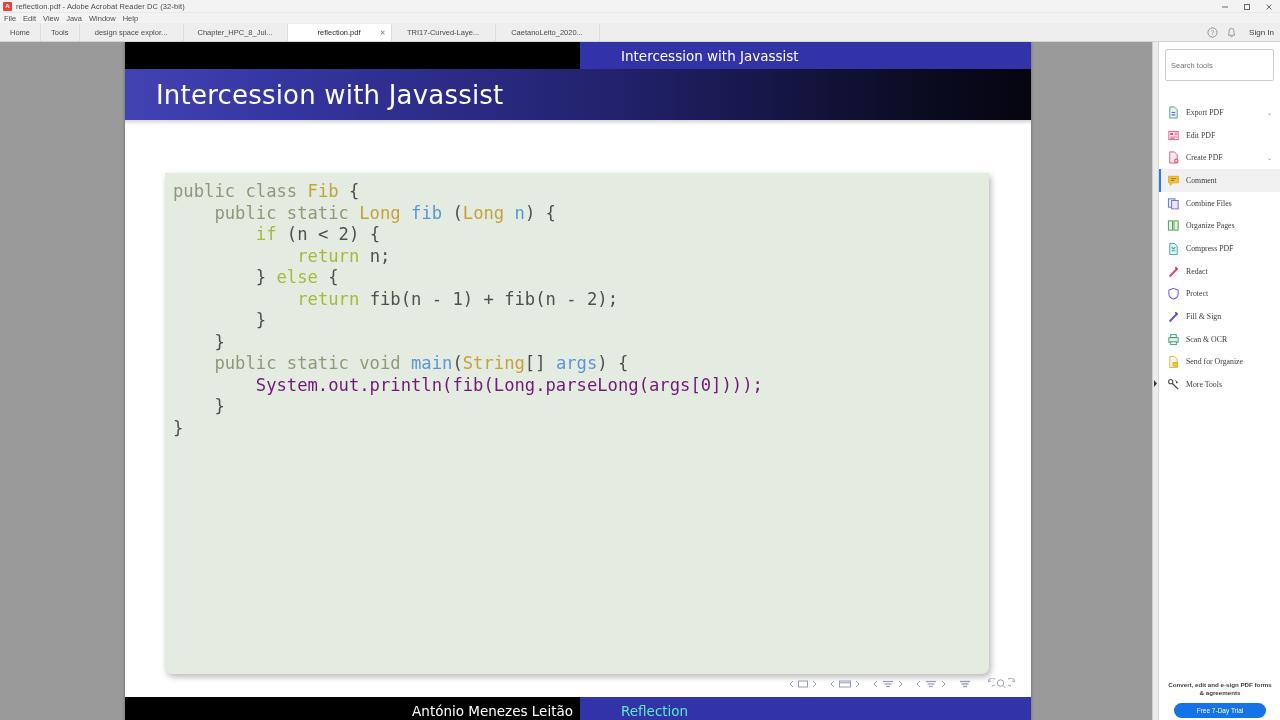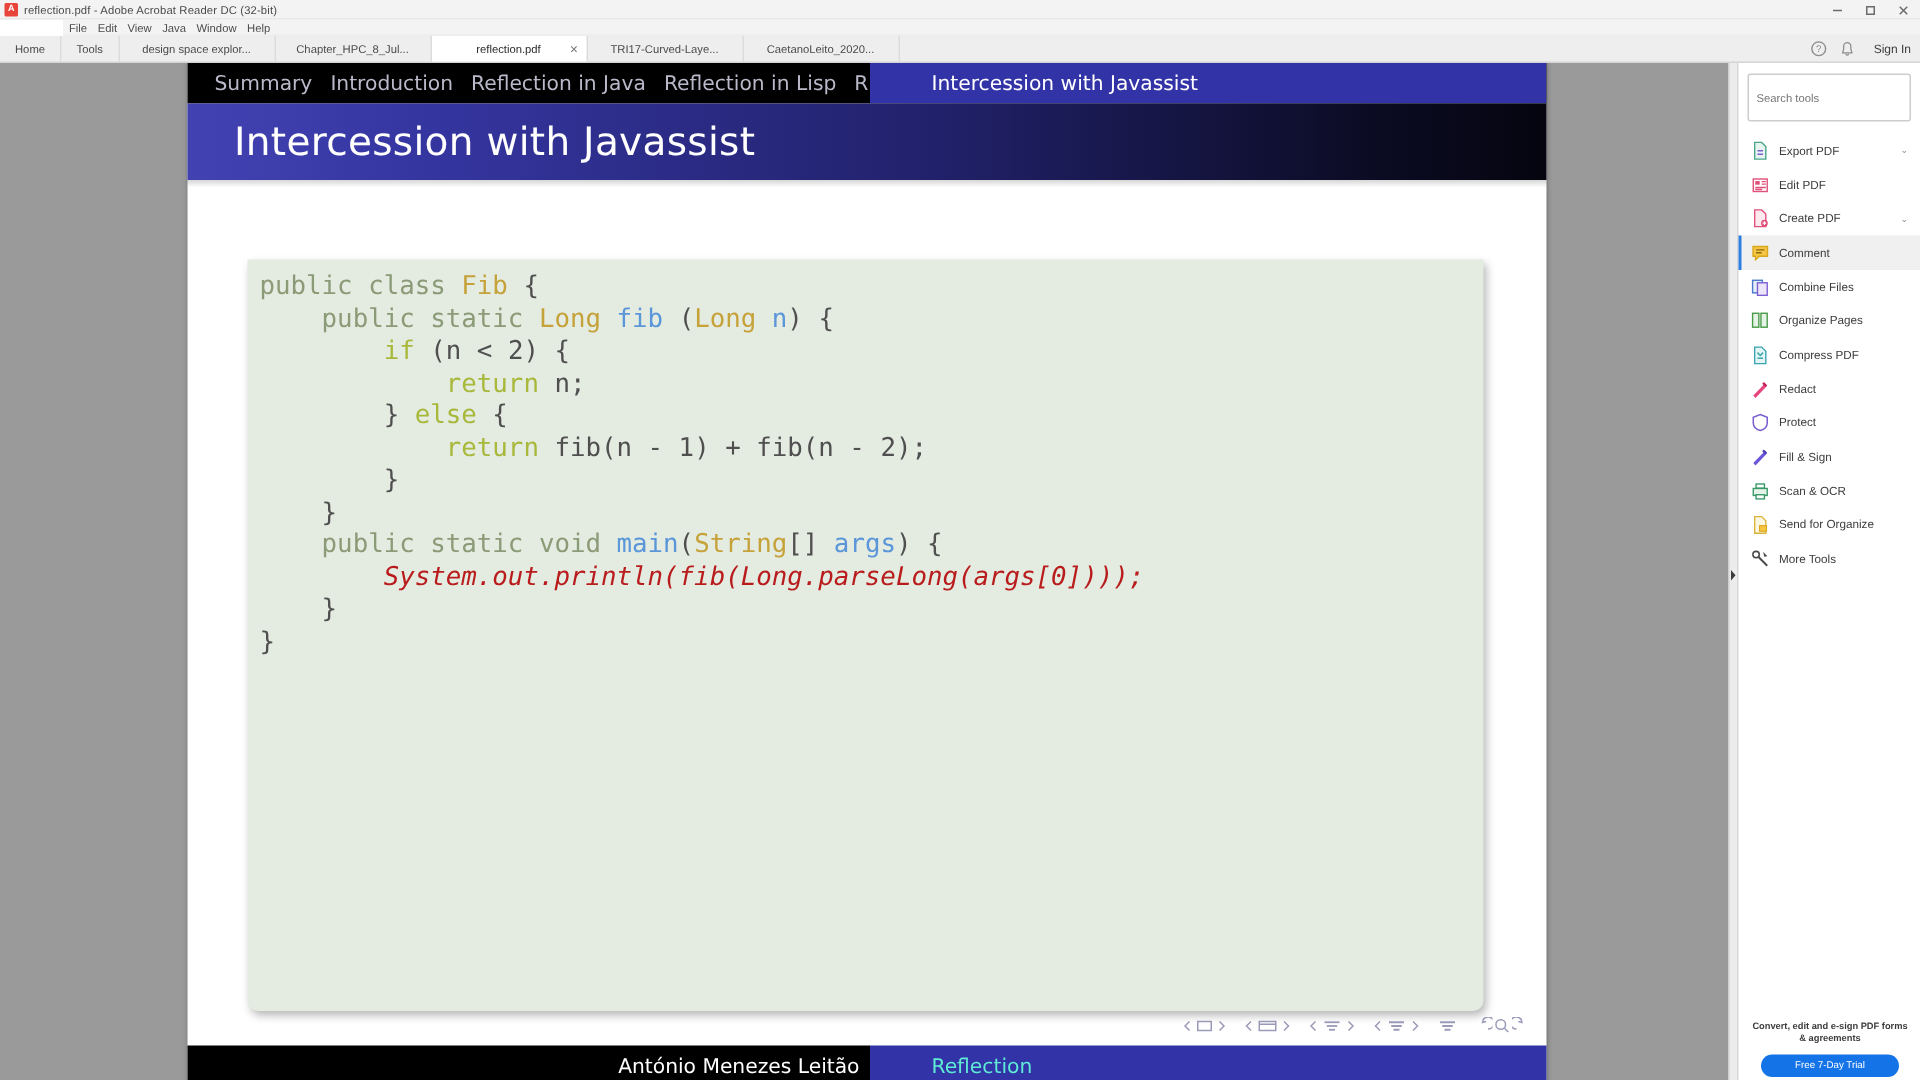--- a/index.html
+++ b/index.html
@@ -29,21 +29,20 @@
     width: 22px; height: 13px; display: flex; align-items: center; justify-content: center;
     font-size: 8px; color: #6b6b6b;
   }
   .tb-btn svg { display: block; }
 
   
   .menubar {
     height: 11px; background: #f3f3f3;
     display: flex; align-items: center; padding-left: 4px;
     border-bottom: 1px solid #ededed;
-    margin-left: 42px;
   }
   .menu-item { font-size: 7.5px; color: #4c4c4c; margin-right: 7px; white-space: nowrap; }
 
   
   .tabstrip {
     height: 18px; background: #eeeeee;
     display: flex; align-items: stretch;
     border-bottom: 1px solid #d4d4d4;
   }
   .navtab {
@@ -139,21 +138,21 @@
   pre.code {
     font-family: "DejaVu Sans Mono", monospace;
     font-size: 17.2px; line-height: 21.5px;
     white-space: pre; color: #2b2b2b;
   }
   .k  { color: #8b9b77; }  
   .t  { color: #c6a23a; }  
   .f  { color: #5a96d8; }  
   .c  { color: #a8b83a; }  
   .p  { color: #4f4f4f; }  
-  .n  { color: #b91c1c; font-style: italic; }  
+  .n  { color: #701a75; }  
 
   
   .beamer-tools {
     position: absolute; left: 0; bottom: 27px; width: 906px; height: 26px;
     display: flex; align-items: center; justify-content: flex-end;
     padding-right: 10px; gap: 0px;
   }
   .bt { display: flex; align-items: center; color: #9a9ab8; font-size: 10px; }
   .bt svg { display: block; }
   .bt-gap { width: 9px; }
@@ -195,21 +194,21 @@
   .tp-search {
     margin: 7px 6px 4px 6px; height: 32px;
     border: 1px solid #cdcdcd; border-radius: 2px;
     display: flex; align-items: center; padding-left: 5px;
   }
   .tp-search input {
     border: none; outline: none; font-size: 7.5px; color: #8a8a8a;
     font-family: "Liberation Sans", sans-serif; width: 100%;
     background: transparent;
   }
-  .tp-list { margin-top: 4px; }
+  .tp-list { margin-top: 16px; font-family: Liberation Serif, serif; }
   .tp-item {
     height: 22.7px; display: flex; align-items: center; padding-left: 8px;
     position: relative;
   }
   .tp-item.sel { background: #f0f0f0; border-left: 2px solid #2a7de1; padding-left: 6px; }
   .tp-ico { width: 13px; height: 13px; margin-right: 6px; flex: none; display: flex; align-items: center; justify-content: center; }
   .tp-label { font-size: 7.8px; color: #3c3c3c; white-space: nowrap; }
   .tp-chev { position: absolute; right: 8px; font-size: 6px; color: #8a8a8a; }
 
   .tp-promo {
@@ -297,27 +296,20 @@
   </div>
 </div>
 
 <div class="workspace">
 
   <div class="viewer-area">
 
     <div class="pdf-page">
 
       <div class="beamer-nav">
-        <div class="nav-sections">
-          <span class="nav-sec">Summary</span>
-          <span class="nav-sec">Introduction</span>
-          <span class="nav-sec">Reflection in Java</span>
-          <span class="nav-sec">Reflection in Lisp</span>
-          <span class="nav-sec">R</span>
-        </div>
         <div class="nav-current">
           <span>Intercession with Javassist</span>
         </div>
       </div>
 
       <div class="frame-title">
         <span>Intercession with Javassist</span>
       </div>
       <div class="frame-title-shadow"></div>
 

